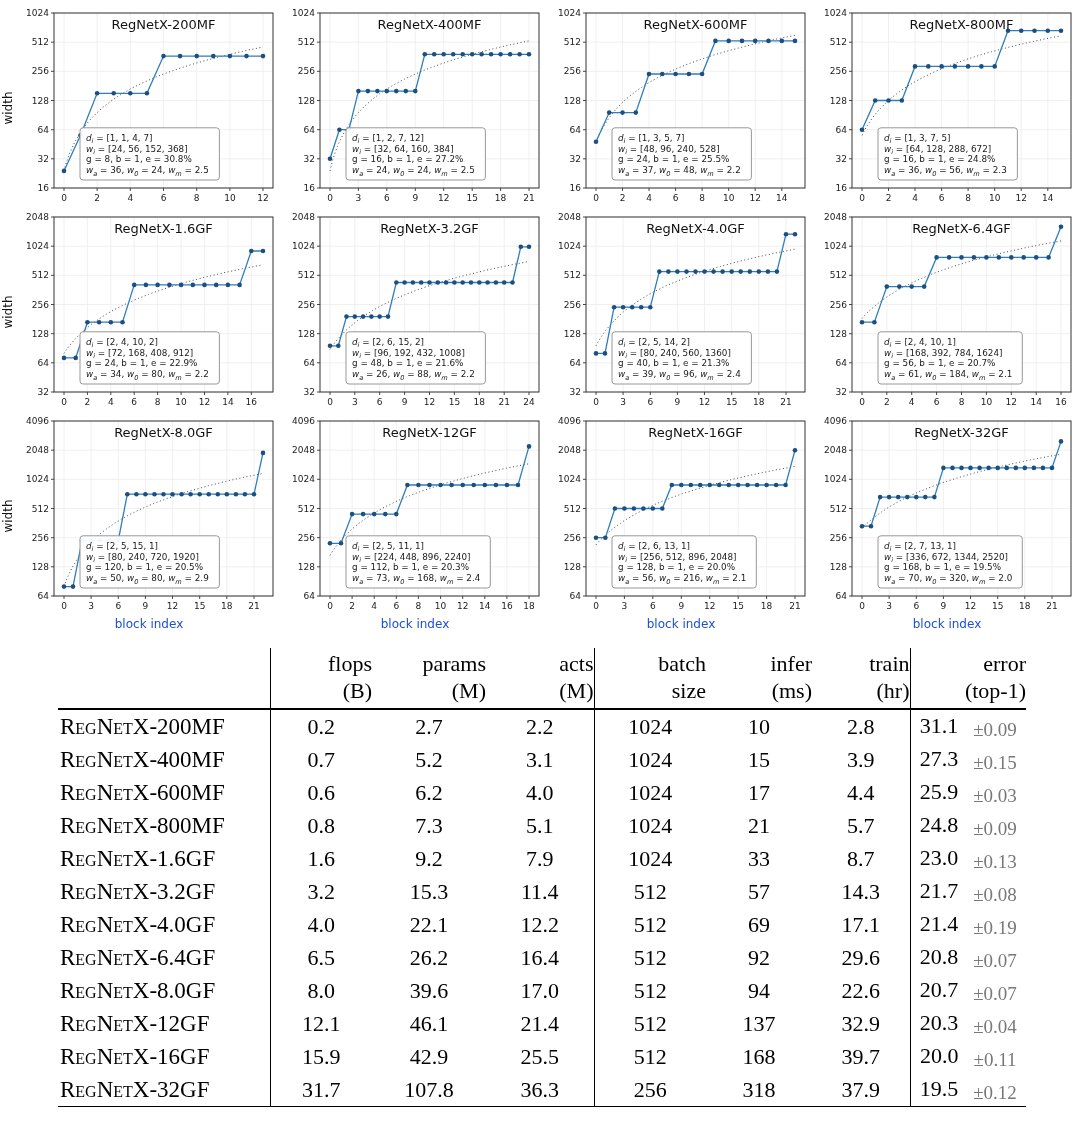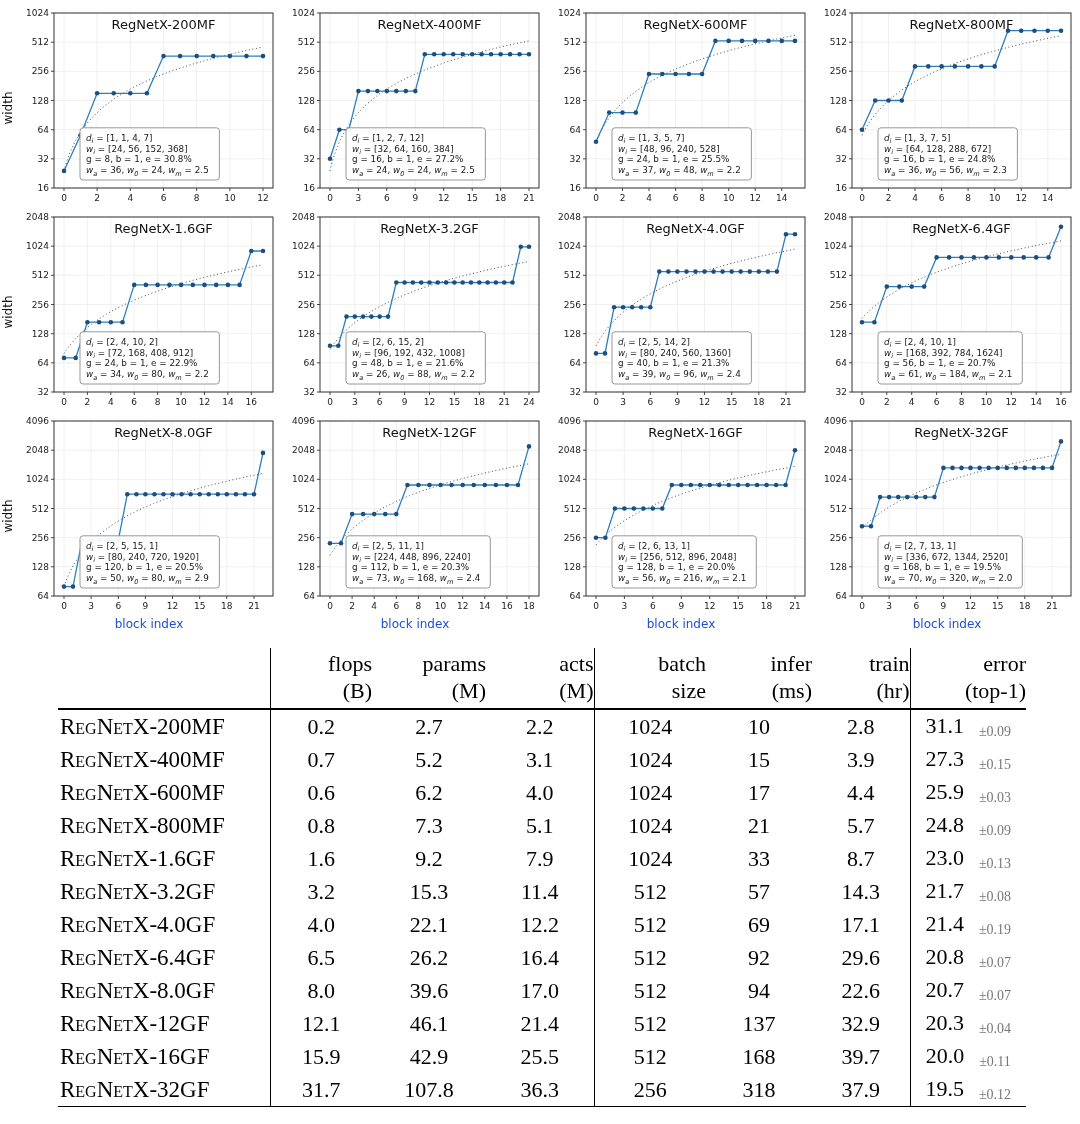--- a/index.html
+++ b/index.html
@@ -14,21 +14,21 @@
   table.results{border-collapse:collapse;table-layout:fixed;margin:14px 0 0 58px;}
   .results th{font-weight:normal;vertical-align:bottom;padding:2px 0 4px 0;}
   .results thead th{border-bottom:2.5px solid #000;}
   .results .h1,.results .h2{font-size:22px;line-height:27px;text-align:right;}
   .results td{font-size:22px;text-align:center;height:33px;padding:0;}
   .results td.name{text-align:left;font-variant:small-caps;font-size:23px;padding-left:2px;}
   .results td:nth-child(2),.results th:nth-child(2),
   .results td:nth-child(5),.results th:nth-child(5),
   .results td:nth-child(8),.results th:nth-child(8){border-left:1.4px solid #000;}
   .results tbody tr:last-child td{border-bottom:1.6px solid #000;}
-  .pm{font-size:14px;color:#787878;vertical-align:-3px;margin-left:15px;}
+  .pm{font-size:19px;color:#787878;vertical-align:-3px;margin-left:15px;}
 </style>
 </head>
 <body>
 
 <div class="page">
   <div class="figure" id="figure">
       <div class="figrow">
         <div class="ylabelcell">
           <div class="ylabel">width</div>
         </div>

